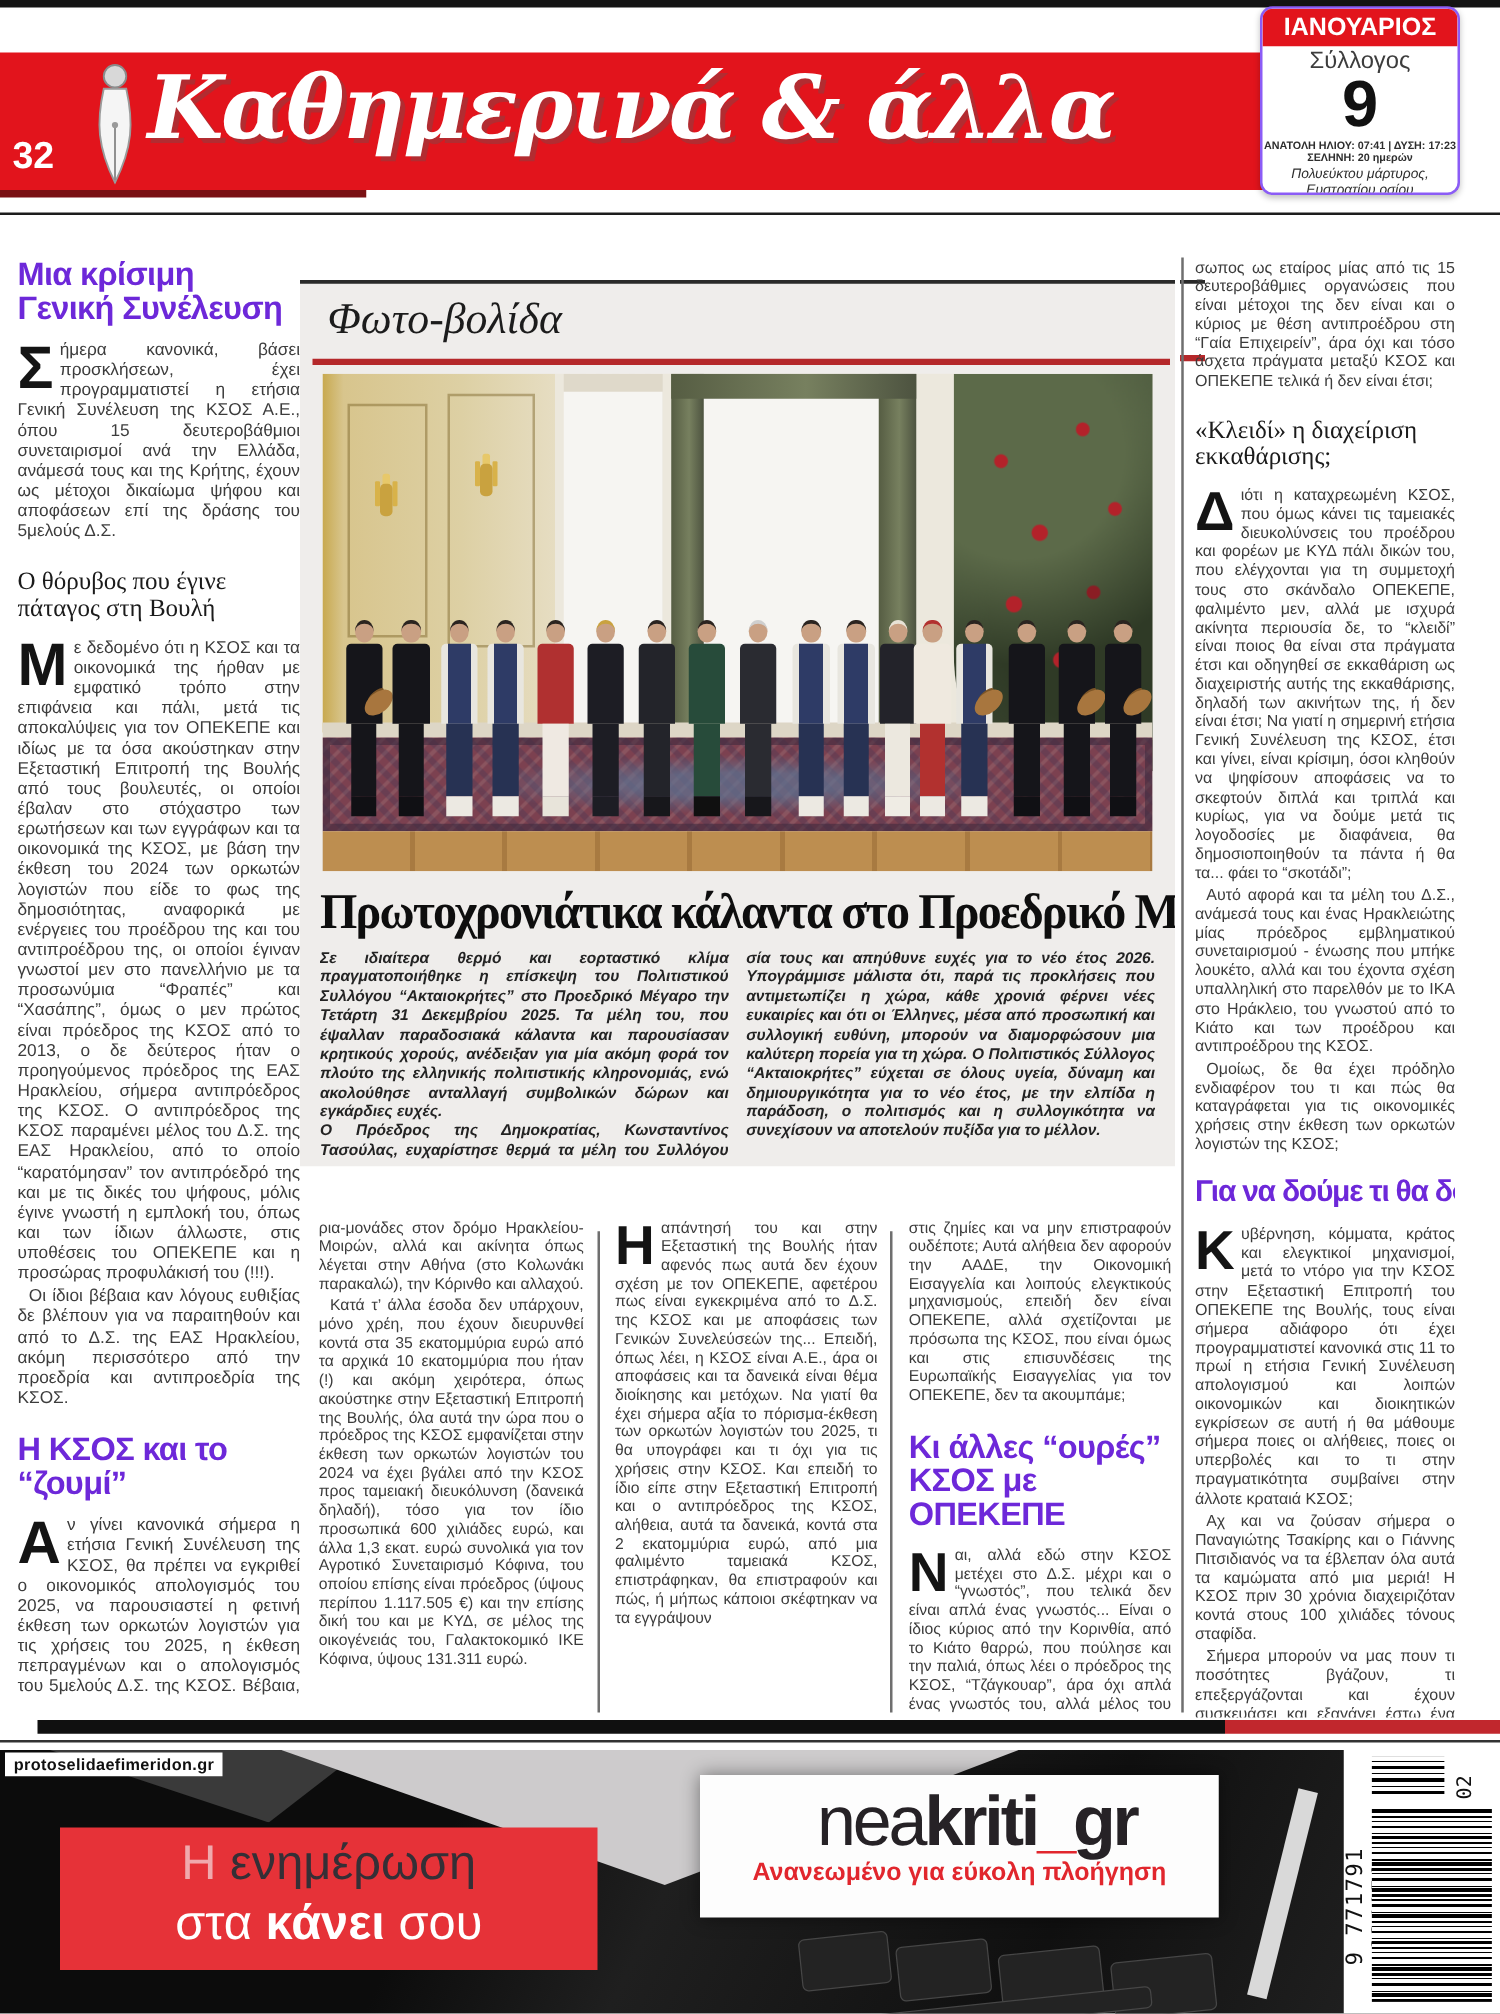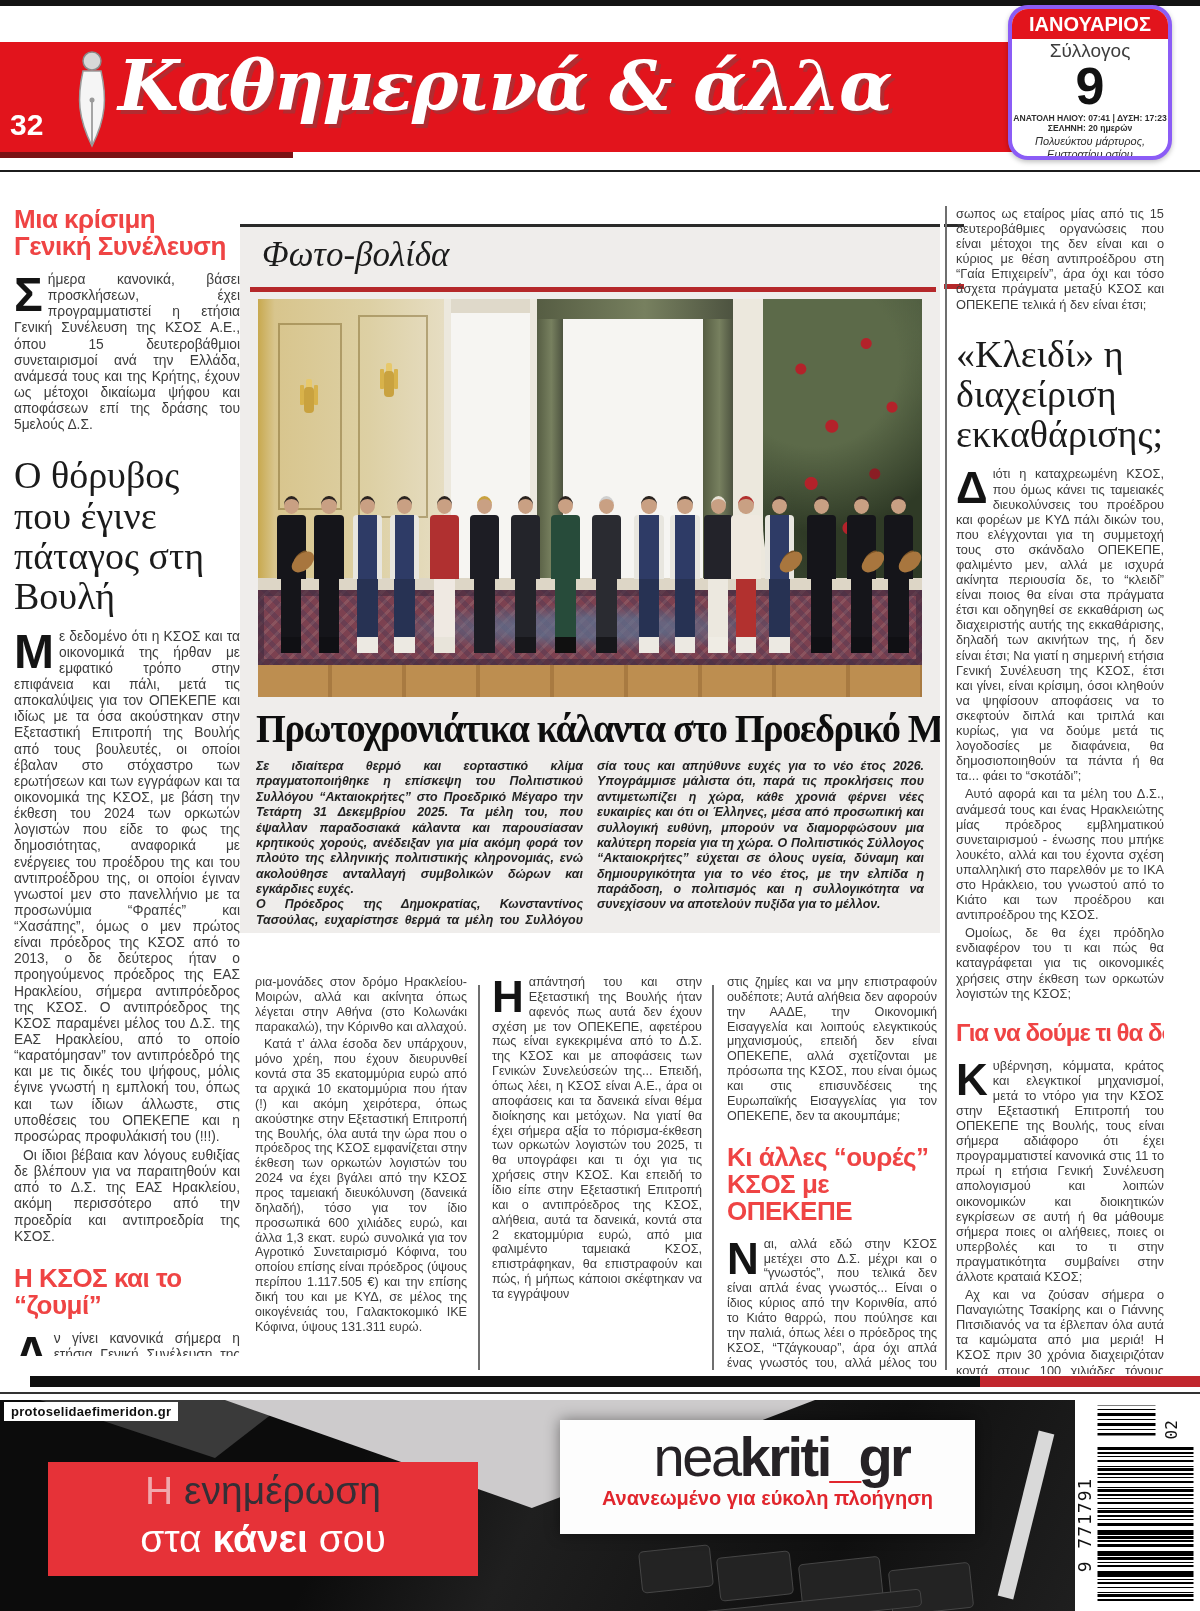--- a/index.html
+++ b/index.html
@@ -9,42 +9,42 @@
   
   .topbar{left:0;top:0;width:1200px;height:6px;background:#141414;}
   .band{left:0;top:42px;width:1166px;height:110px;background:#e2141c;}
   .pagenum{left:10px;top:108px;color:#fff;font-weight:700;font-size:30px;}
   .mast-title{left:118px;top:44px;color:#fff;font-family:"DejaVu Serif",serif;
               font-style:italic;font-weight:700;font-size:70px;letter-spacing:-2px;
               text-shadow:4px 4px 0 rgba(90,90,90,.35);white-space:nowrap;}
   .maroon{left:0;top:152px;width:293px;height:6px;background:#7a1114;}
   .toprule{left:0;top:170px;width:1200px;height:2px;background:#1c1c1c;}
   
-  .cal{left:1008px;top:5px;width:156px;height:147px;background:#fff;border:4px solid #8b5cf6;
-       border-radius:20px;box-shadow:0 2px 5px rgba(0,0,0,.25);text-align:center;overflow:hidden;}
+  .cal{left:1008px;top:5px;width:156px;height:147px;background:#fff;border:2px solid #8b5cf6;
+       border-radius:10px;box-shadow:0 2px 5px rgba(0,0,0,.25);text-align:center;overflow:hidden;}
   .cal-head{background:#e2141c;color:#fff;font-weight:700;font-size:20px;line-height:30px;height:30px;}
   .cal-wd{font-size:19px;color:#3d3d3d;margin-top:1px;}
   .cal-day{font-size:52px;font-weight:700;color:#111;line-height:.95;}
   .cal-sun{font-size:8.6px;font-weight:700;color:#2e2e2e;margin-top:2px;}
   .cal-moon{font-size:8.6px;font-weight:700;color:#2e2e2e;}
   .cal-saints{font-size:11px;font-style:italic;color:#2e2e2e;line-height:1.15;margin-top:2px;}
   
   .colL{left:14px;top:206px;width:226px;height:1150px;overflow:hidden;}
   .colR{left:956px;top:206px;width:208px;height:1168px;overflow:hidden;}
   .colM{top:975px;height:395px;overflow:hidden;}
   .bodytxt{font-size:13.8px;line-height:1.17;color:#3c3c3c;text-align:justify;}
   .colR .bodytxt{font-size:12.8px;line-height:1.18;}
   .colM .bodytxt{font-size:12.6px;line-height:1.18;}
   .bodytxt p{margin:0 0 3px 0;}
   .bodytxt p.ind{text-indent:9px;}
   .drop{float:left;font-weight:700;font-size:48px;line-height:40px;padding:3px 5px 0 0;color:#141414;}
   .colR .drop,.colM .drop{font-size:44px;line-height:37px;}
-  .t-sans{font-weight:700;font-size:26px;line-height:1.04;color:#ef4444;letter-spacing:-.5px;margin:0 0 12px;}
+  .t-sans{font-weight:700;font-size:26px;line-height:1.04;color:#6d28d9;letter-spacing:-.5px;margin:0 0 12px;}
   .t-sans.mt{margin-top:20px;}
-  .t-serif{font-family:"Liberation Serif",serif;font-size:38px;line-height:1.06;color:#1b1b1b;
+  .t-serif{font-family:"Liberation Serif",serif;font-size:20px;line-height:1.06;color:#1b1b1b;
            font-weight:400;margin:0 0 12px;}
   .t-serif.mt{margin-top:22px;}
   .t-one{white-space:nowrap;letter-spacing:-1px;font-size:24px;}
   .vrule{width:2px;background:#6f6f6f;}
   
   .panel{left:240px;top:224px;width:700px;height:706px;background:#efedeb;border-top:3px solid #2a2a2a;overflow:hidden;}
   .ph-label{left:22px;top:8px;font-family:"Liberation Serif",serif;font-style:italic;
             font-size:35px;color:#1c1c1c;}
   .redrule{left:10px;top:60px;width:686px;height:5px;background:#b5282a;}
   .dash-b{left:944px;top:224px;width:20px;height:3px;background:#2a2a2a;}

